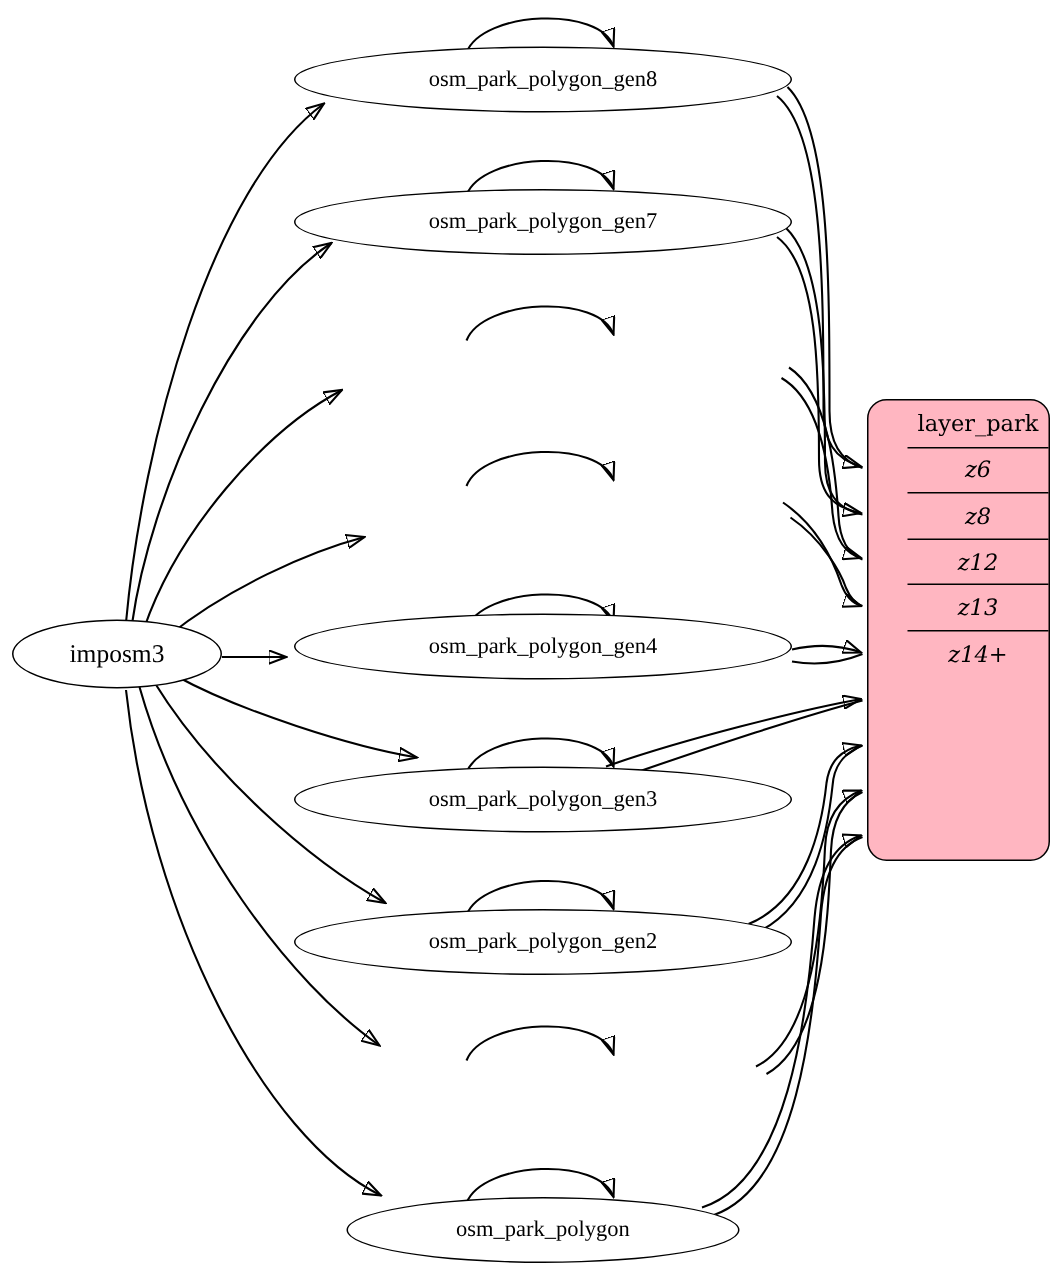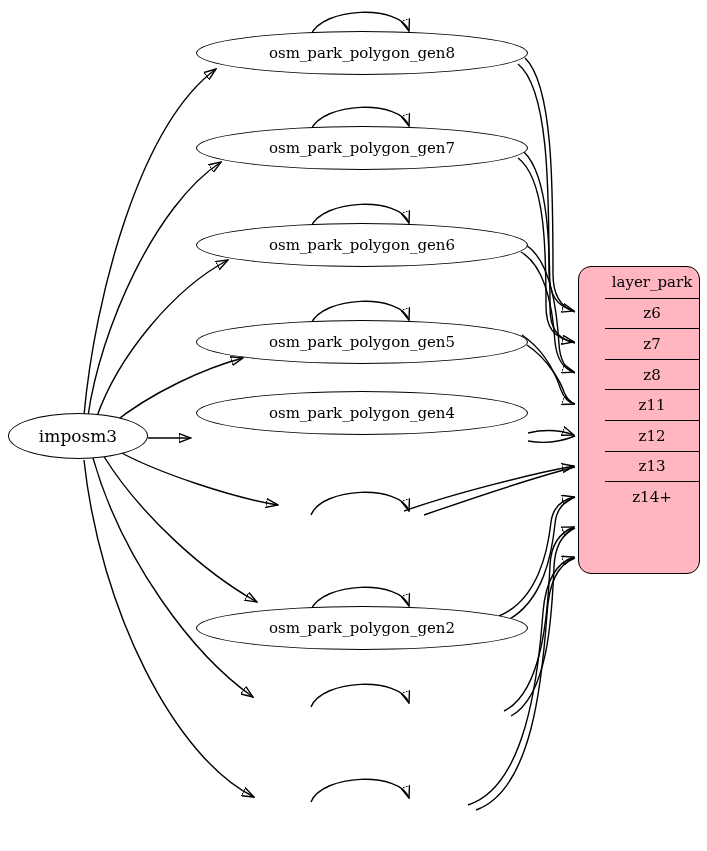--- a/index.html
+++ b/index.html
@@ -14,39 +14,40 @@
   .edges path{fill:none;stroke:#000000;stroke-width:1.4;}
   .node{
     position:absolute;
     box-sizing:border-box;
     border:1.4px solid #000000;
     border-radius:50%;
     background:#ffffff;
     display:flex;align-items:center;justify-content:center;
     font-size:15px;color:#000000;
     white-space:nowrap;
+    font-family:Liberation Serif, serif;
   }
   .gen{left:196px;width:332px;height:44px;}
   .imposm{left:8px;top:413px;width:140px;height:46px;font-size:17px;}
   .poly{left:231px;top:798px;width:262px;height:44px;}
   .layer-table{
     position:absolute;left:578px;top:266px;width:122px;height:308px;
     box-sizing:border-box;
     background:#ffb6c1;
     border:1.5px solid #000000;
     border-radius:13px;
     display:grid;
     grid-template-rows:repeat(10,1fr);
     padding-left:26px;
   }
   .layer-table .cell{
     display:flex;align-items:center;justify-content:center;
     font-size:15px;color:#000000;
   }
-  .layer-table .cell + .cell{border-top:1.3px solid #000000;}
+  .layer-table .cell + .cell{border-top:1.3px solid #000000;font-style:italic;}
 </style>
 </head>
 <body>
 
 <div class="canvas">
 
   <svg class="edges" viewBox="0 0 707 851" xmlns="http://www.w3.org/2000/svg">
     <defs>
       <marker id="arw" markerUnits="userSpaceOnUse" markerWidth="13" markerHeight="10" refX="12" refY="5" orient="auto">
         <path d="M0,0.5 L12,5 L0,9.5 z" fill="#000000" stroke="none"></path>
@@ -96,37 +97,35 @@
   <div class="node imposm">
     <span>imposm3</span>
   </div>
 
   <div class="node gen" style="top:31px">
     <span>osm_park_polygon_gen8</span>
   </div>
   <div class="node gen" style="top:126px">
     <span>osm_park_polygon_gen7</span>
   </div>
-  <div class="node gen" style="top:223px">
-    <span>osm_park_polygon_gen6</span>
+  <div class="node gen" style="top:409px">
+    <span>osm_park_polygon_gen4</span>
   </div>
-  <div class="node gen" style="top:320px">
-    <span>osm_park_polygon_gen5</span>
-  </div>
-  <div class="node gen" style="top:391px">
-    <span>osm_park_polygon_gen4</span>
+  <div class="node gen" style="top:511px">
+    <span>osm_park_polygon_gen3</span>
   </div>
   <div class="node gen" style="top:606px">
     <span>osm_park_polygon_gen2</span>
+  </div>
+  <div class="node poly">
+    <span>osm_park_polygon</span>
   </div>
 
   <div class="layer-table">
     <div class="cell">layer_park</div>
     <div class="cell">z6</div>
-    <div class="cell">z7</div>
     <div class="cell">z8</div>
-    <div class="cell">z11</div>
     <div class="cell">z12</div>
     <div class="cell">z13</div>
     <div class="cell">z14+</div>
   </div>
 
 </div>
 
 </body></html>

